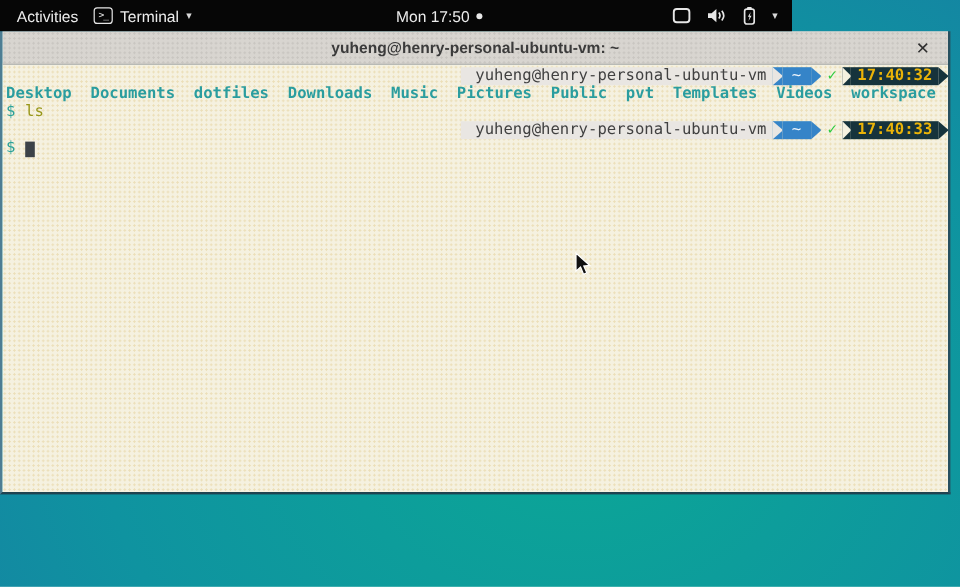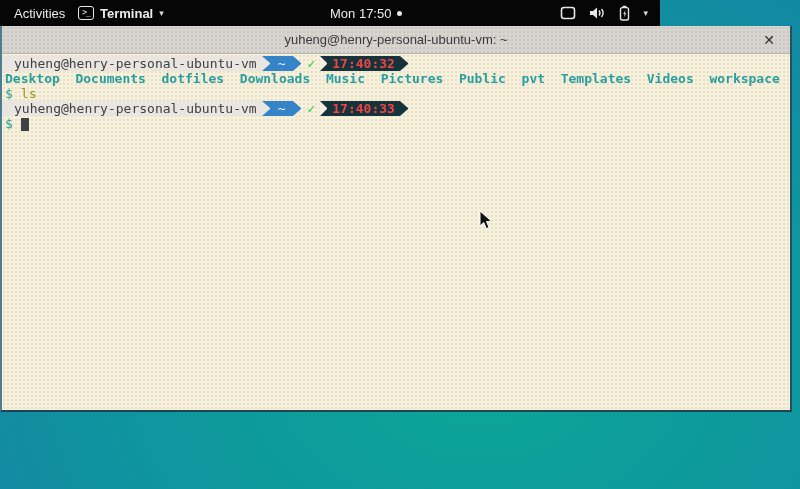--- a/index.html
+++ b/index.html
@@ -16,71 +16,71 @@
     background:#060606; color:#ececec; font-size:13px;
     display:flex; align-items:center; z-index:30;
   }
   .activities { margin-left:10px; padding:0 4px; cursor:pointer; }
   .appmenu { position:absolute; left:78px; display:flex; align-items:center; gap:6px; cursor:pointer; }
   .term-icon {
     width:16px; height:14px; border:1px solid #e6e6e6; border-radius:3px;
     font-family:"DejaVu Sans Mono", monospace; font-size:8px; line-height:12px;
     text-align:center; color:#e6e6e6; letter-spacing:-1px;
   }
-  .appmenu .label { font-weight:bold; }
+  .appmenu .label { font-weight:normal; }
   .chev { font-size:9px; color:#d8d8d8; }
   .clock-group { position:absolute; left:330px; display:flex; align-items:center; gap:6px; cursor:pointer; }
   .notif-dot { width:5px; height:5px; border-radius:50%; background:#e8e8e8; }
   .tray { position:absolute; right:12px; display:flex; align-items:center; gap:13px; cursor:pointer; }
   .tray svg { display:block; }
 
   
   .window {
     position:absolute; top:26px; left:0; width:792px; height:386px; z-index:20;
     border-left:2px solid #4d7d93; border-right:2px solid #27505f; border-bottom:2px solid #1f4350;
     display:flex; flex-direction:column;
   }
   .titlebar {
     height:28px; flex:0 0 28px; position:relative;
     background-color:#d8d5d0;
     background-image: radial-gradient(#c9c6c1 1px, transparent 1px);
     background-size:4px 4px;
     display:flex; align-items:center; justify-content:center;
     border-bottom:1px solid #b9b6b1;
   }
-  .titlebar .title { font-size:13px; font-weight:normal; color:#3b3b3b; }
+  .titlebar .title { font-size:13px; font-weight:bold; color:#3b3b3b; }
   .close-btn {
     position:absolute; right:10px; top:3px; width:22px; height:22px;
     display:flex; align-items:center; justify-content:center;
     color:#2f2f2f; font-size:14px; cursor:pointer;
   }
 
   
   .terminal {
     flex:1; overflow:hidden;
     background-color:#f5f1e0;
     background-image: radial-gradient(#ecdfb9 1px, transparent 1px);
     background-size:4px 4px;
     font-family:"DejaVu Sans Mono", monospace;
     font-size:13px; line-height:15px; color:#3f3f3f;
     padding-top:2px;
   }
   .line { height:15px; white-space:pre; }
-  .prompt-line { display:flex; align-items:stretch; height:15px; }
+  .prompt-line { display:flex; align-items:stretch; height:15px;justify-content:flex-end; }
   .seg-host {
     background:#e9e6e2; color:#414141;
     padding:0 5px 0 12px; display:flex; align-items:center;
   }
   .arr { width:0; height:15px; border-top:7.5px solid transparent; border-bottom:7.5px solid transparent; }
   .arr-host-blue { border-left:8px solid #e9e6e2; background:#3584c8; }
   .seg-cwd { background:#3584c8; color:#eef4fb; padding:0 8px; display:flex; align-items:center; }
   .arr-blue-bg { border-left:8px solid #3584c8; }
   .check { color:#2ecc40; font-weight:bold; margin:0 5px 0 6px; display:flex; align-items:center; }
   .arr-bg-dark { border-left:7px solid #f5f1e0; background:#16333c; }
-  .seg-time { background:#16333c; color:#ef4444; font-weight:bold; padding:0 5px; display:flex; align-items:center; }
+  .seg-time { background:#16333c; color:#eab308; font-weight:bold; padding:0 5px; display:flex; align-items:center; }
   .arr-dark-bg { border-left:8px solid #16333c; }
   .psym { color:#2aa198; padding-left:3px; }
   .cmd { color:#98971a; margin-left:8px; }
   .dirs { color:#2a9d9f; font-weight:bold; padding-left:3px; }
   .cursor-block {
     display:inline-block; width:8px; height:13px; background:#3c4247;
     vertical-align:text-bottom; margin-left:8px;
   }
 
   

